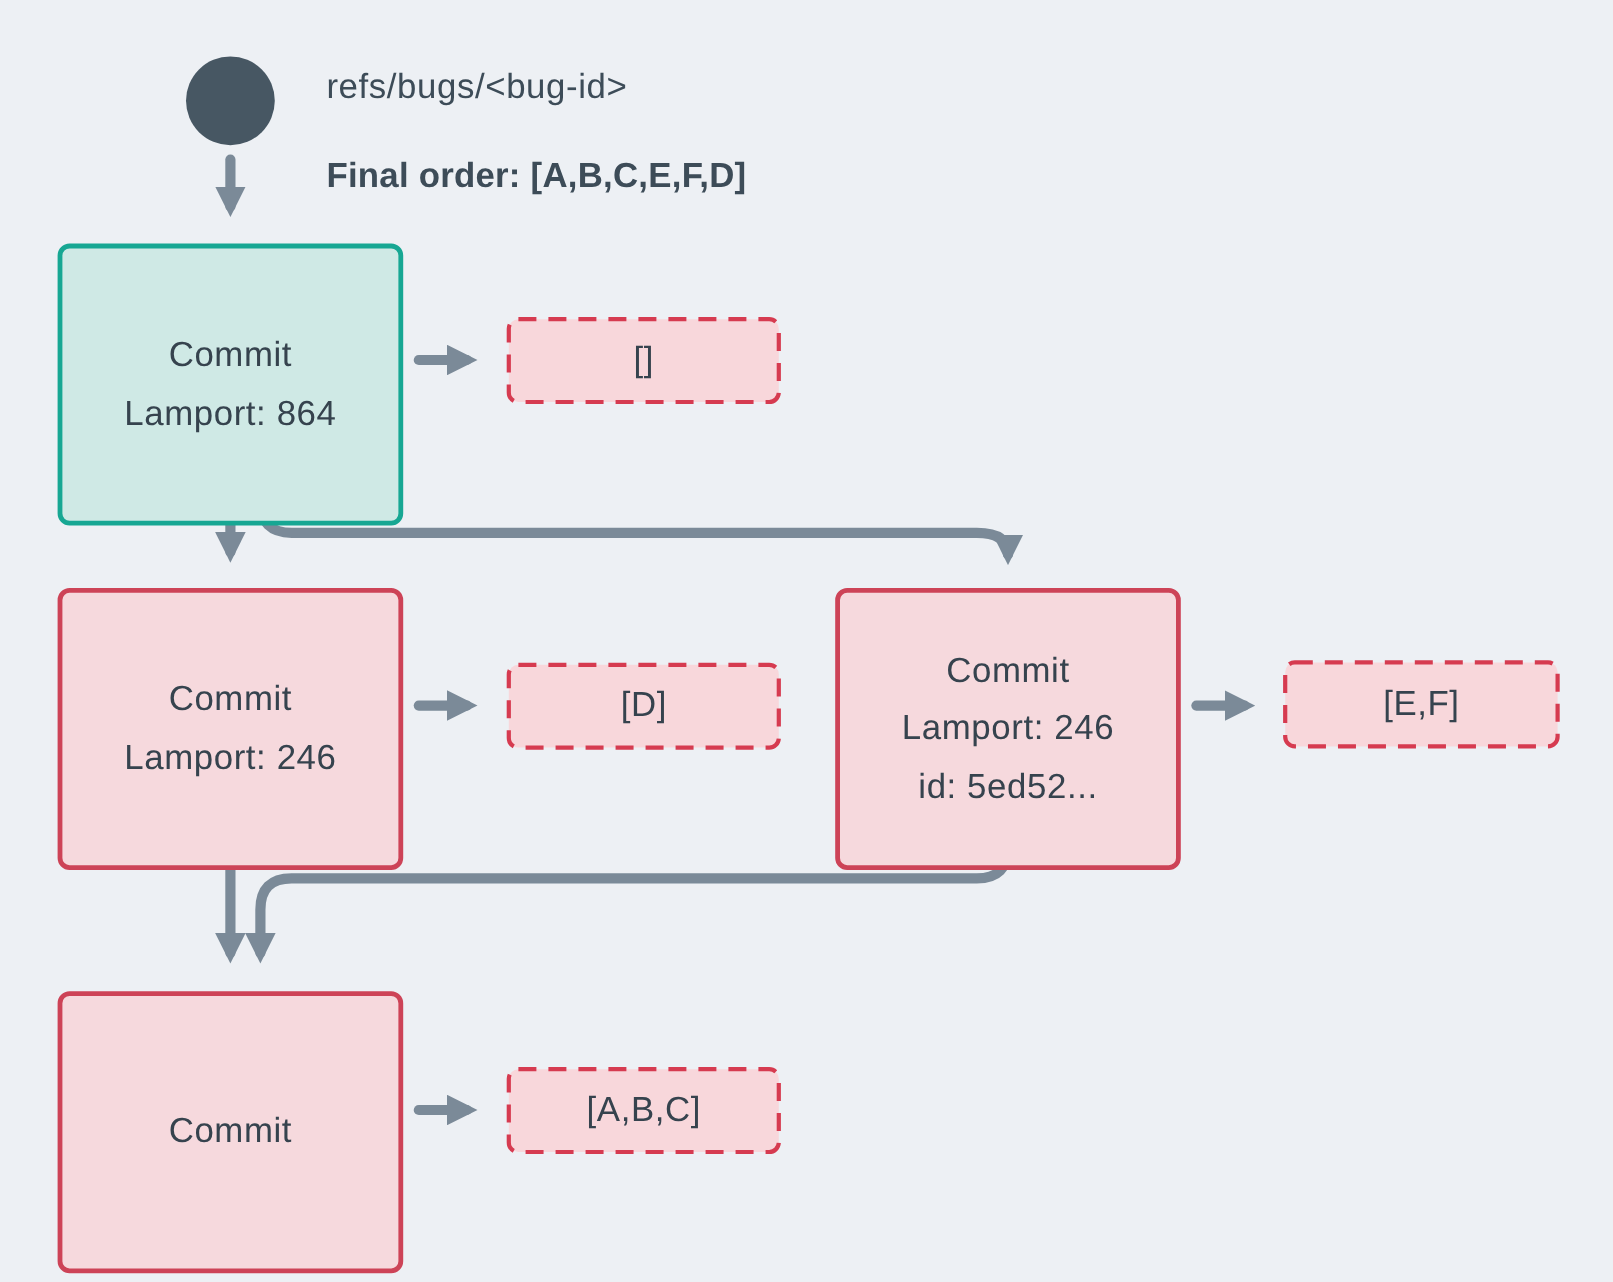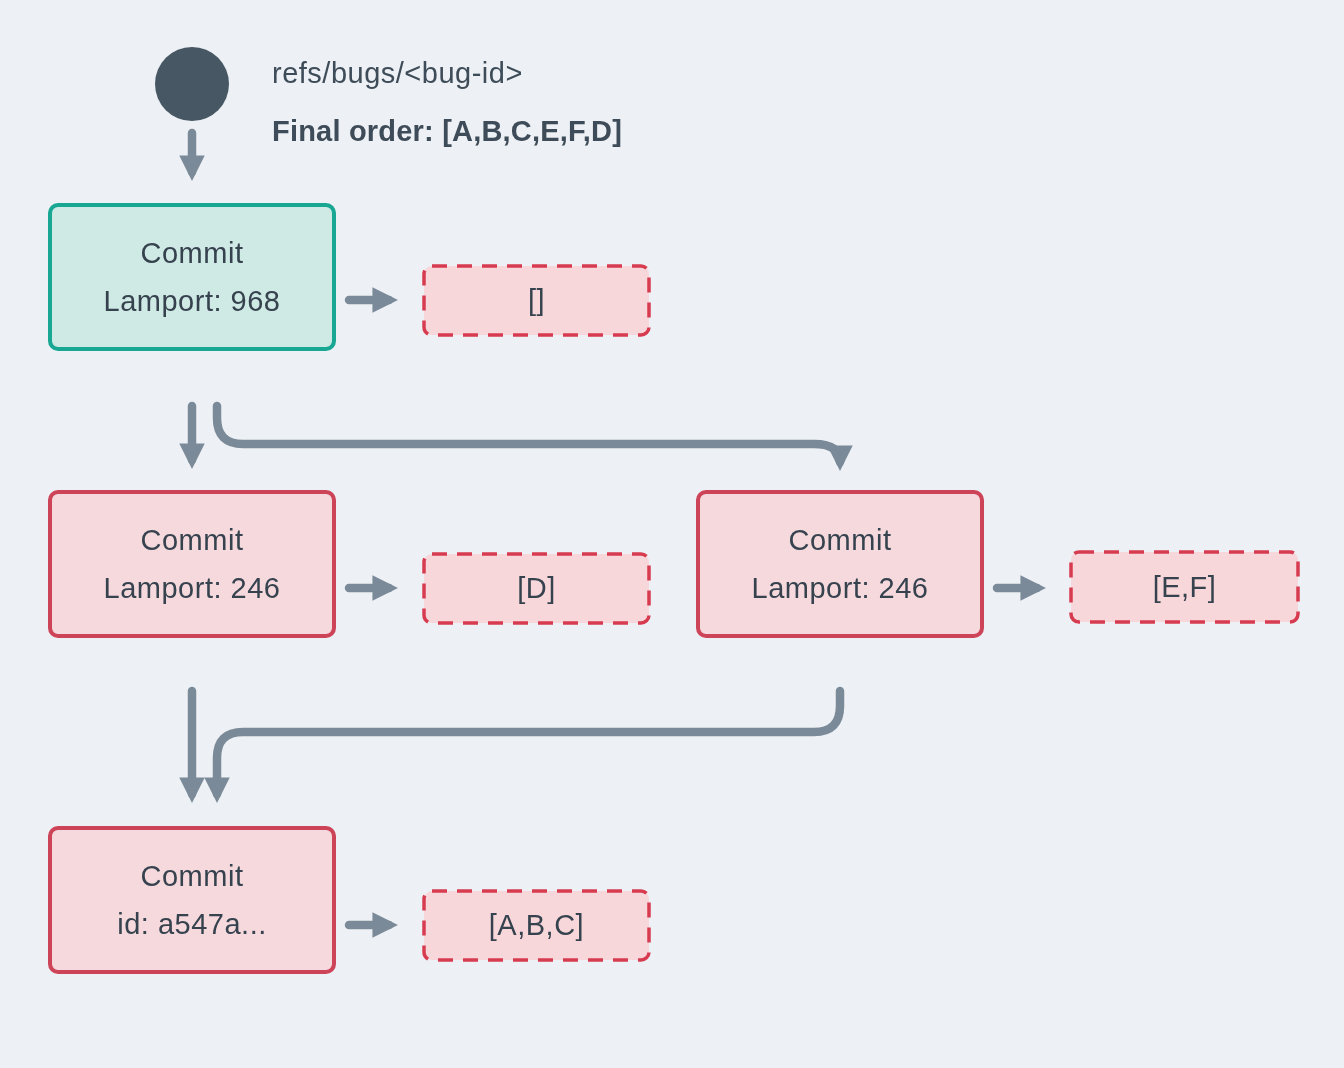--- a/index.html
+++ b/index.html
@@ -28,24 +28,24 @@
   .arrow{stroke:var(--arrow);stroke-width:8.5;fill:none;stroke-linecap:round;}
   .ops-rect{fill:var(--ops-fill);stroke:var(--ops-border);stroke-width:3.5;stroke-dasharray:15 10;}
   .ref-dot{fill:var(--ref-circle);}
   #ah path{fill:var(--arrow);}
 
   .hdr-line{
     position:absolute;left:272px;height:36px;display:flex;align-items:center;
     font-size:29px;color:var(--text);letter-spacing:0.5px;white-space:pre;
   }
   .hdr-ref{top:55px;}
-  .hdr-final{top:113px;font-weight:700;letter-spacing:0.2px;}
+  .hdr-final{top:129px;font-weight:700;letter-spacing:0.2px;}
 
   .node{
-    position:absolute;width:288px;height:148px;border-radius:10px;
+    position:absolute;width:288px;height:235px;border-radius:10px;
     display:flex;flex-direction:column;align-items:center;justify-content:center;
     font-size:29px;line-height:48.5px;color:var(--node-text);letter-spacing:0.5px;
   }
   .node.teal{background:var(--teal-fill);border:4px solid var(--teal-border);}
   .node.red{background:var(--red-fill);border:4px solid var(--red-border);}
 
   .ops-label{
     position:absolute;display:flex;align-items:center;justify-content:center;
     font-size:29px;color:var(--node-text);letter-spacing:0.5px;
   }
@@ -86,36 +86,36 @@
     <rect class="ops-rect" x="424" y="554" width="225" height="69" rx="8"></rect>
     <rect class="ops-rect" x="1071" y="552" width="227" height="70" rx="8"></rect>
     <rect class="ops-rect" x="424" y="891" width="225" height="69" rx="8"></rect>
   </svg>
 
   <div class="hdr-line hdr-ref">refs/bugs/&lt;bug-id&gt;</div>
   <div class="hdr-line hdr-final">Final order: [A,B,C,E,F,D]</div>
 
   <div class="node teal" style="left:48px;top:203px;">
     <div>Commit</div>
-    <div>Lamport: 968</div>
+    <div>Lamport: 864</div>
   </div>
 
   <div class="node red" style="left:48px;top:490px;">
     <div>Commit</div>
     <div>Lamport: 246</div>
   </div>
 
   <div class="node red" style="left:696px;top:490px;">
     <div>Commit</div>
     <div>Lamport: 246</div>
+    <div>id: 5ed52...</div>
   </div>
 
   <div class="node red" style="left:48px;top:826px;">
     <div>Commit</div>
-    <div>id: a547a...</div>
   </div>
 
   <div class="ops-label" style="left:424px;top:266px;width:225px;height:69px;">[]</div>
   <div class="ops-label" style="left:424px;top:554px;width:225px;height:69px;">[D]</div>
   <div class="ops-label" style="left:1071px;top:552px;width:227px;height:70px;">[E,F]</div>
   <div class="ops-label" style="left:424px;top:891px;width:225px;height:69px;">[A,B,C]</div>
 
 </div>
 
 </body></html>

